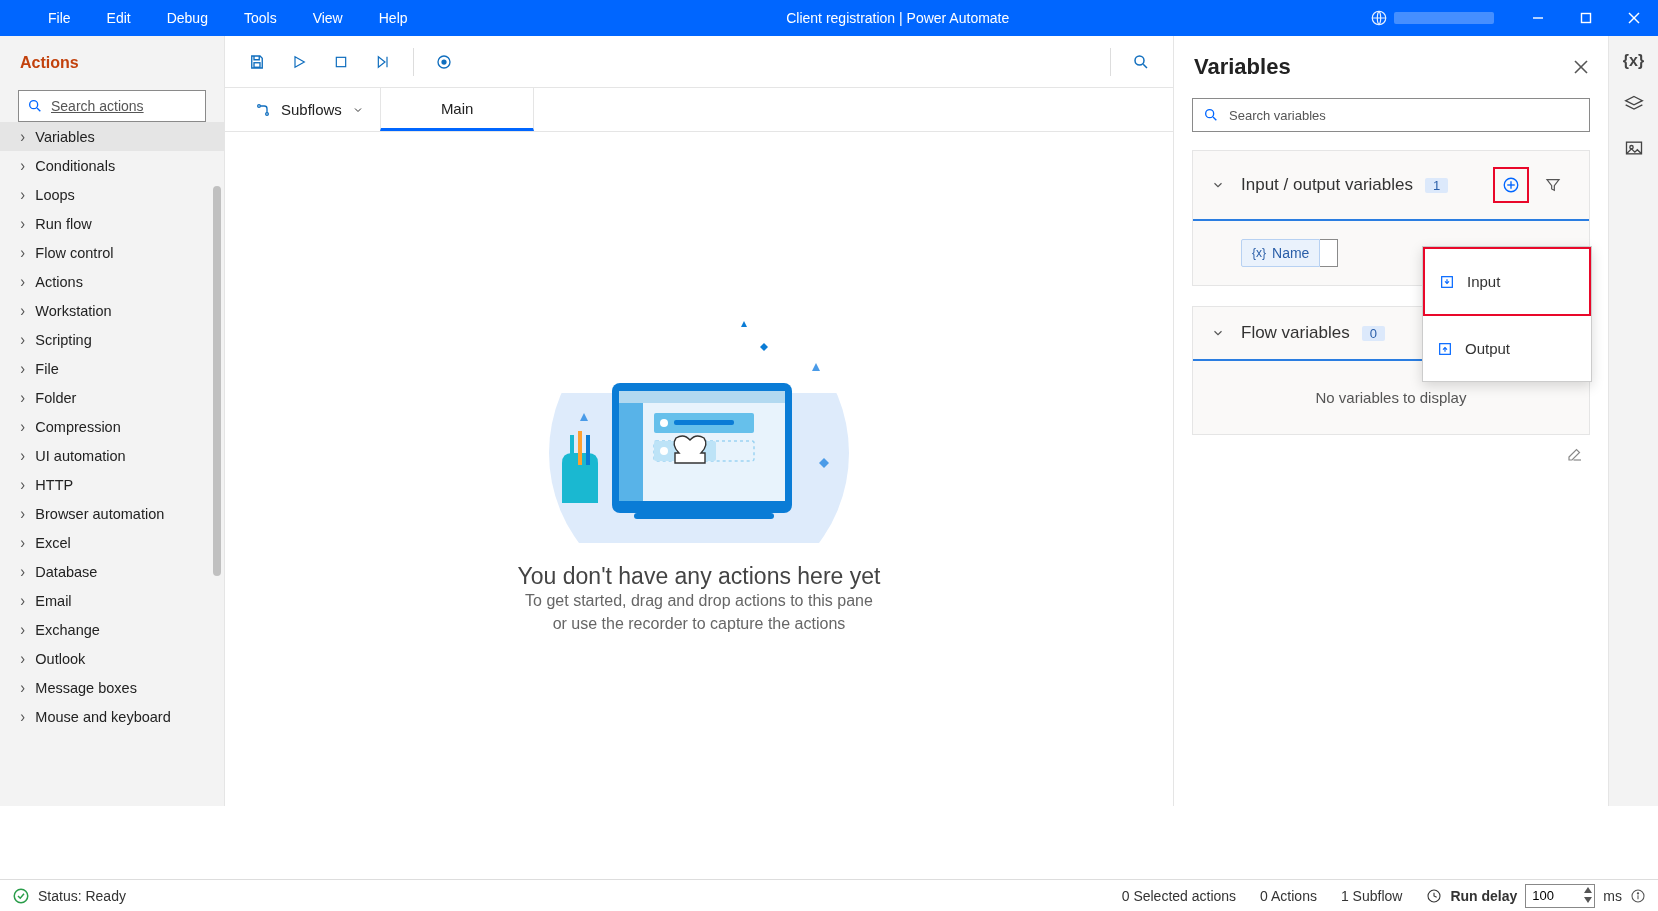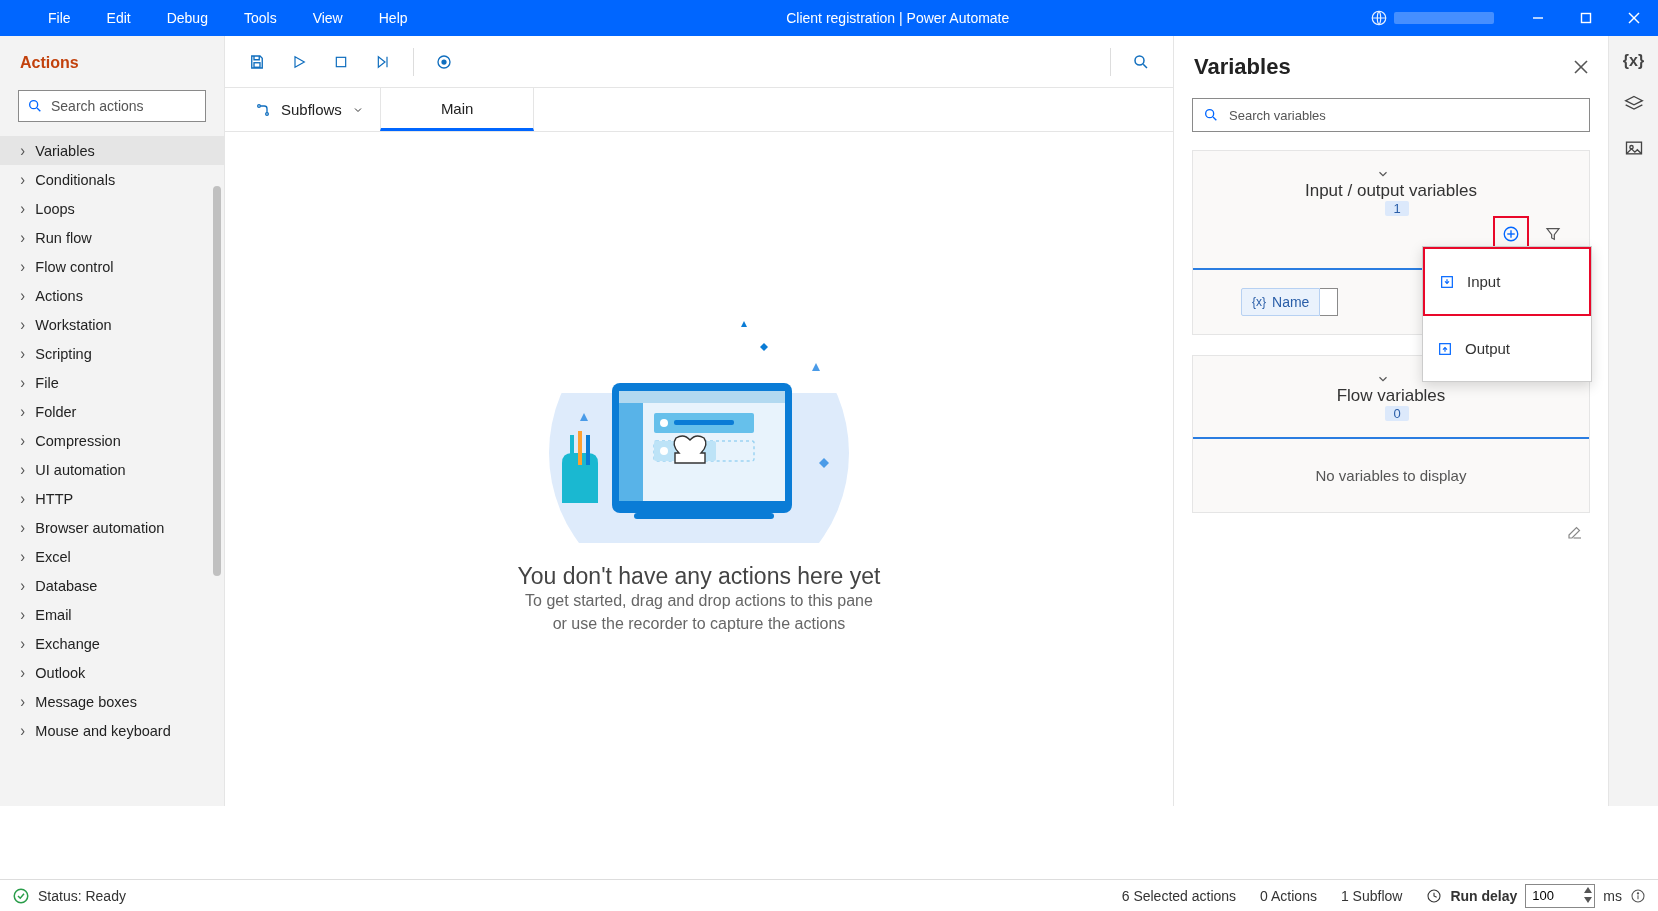--- a/index.html
+++ b/index.html
@@ -10,21 +10,21 @@
 .titlebar .menu span { padding: 8px 18px; cursor: pointer; }
 .titlebar .title { flex: 1; text-align: center; }
 .titlebar .wincontrols { display: flex; align-items: center; }
 .titlebar .wincontrols .acct { margin-right: 20px; display:flex; align-items:center; gap:6px; font-size:13px; opacity:0.9;}
 .titlebar .wincontrols .btn { width: 48px; height: 36px; display: flex; align-items: center; justify-content: center; cursor: pointer; }
 
 .body { display: flex; height: 770px; }
 
 .actions-panel { width: 225px; background: #f3f3f3; border-right: 1px solid #e5e5e5; display: flex; flex-direction: column; position: relative;}
 .actions-panel h1 { font-size: 16px; font-weight: 600; padding: 18px 20px 18px; color: #c2410c; }
-.actions-panel .search { margin: 0 18px 14px; height: 32px; border: 1px solid #8a8a8a; background:#fff; display:flex; align-items:center; padding:0 8px; gap:8px; color:#555; font-size:14px;}
+.actions-panel .search { margin: 0 18px 0; height: 32px; border: 1px solid #8a8a8a; background:#fff; display:flex; align-items:center; padding:0 8px; gap:8px; color:#555; font-size:14px;text-decoration:underline;}
 .actions-panel .tree { flex:1; overflow:auto; }
 .actions-panel .tree .item { display:flex; align-items:center; gap:10px; padding: 5.5px 6px 5.5px 20px; font-size:14.5px; color:#222; cursor:pointer;}
 .actions-panel .tree .item.sel { background:#e5e5e5; }
 .actions-panel .scrollthumb { position:absolute; right:3px; top:150px; width:8px; height:390px; background:#c0c0c0; border-radius:4px;}
 
 .center { flex:1; display:flex; flex-direction:column; border-right:1px solid #e5e5e5;}
 .toolbar { height:52px; display:flex; align-items:center; padding:0 14px; gap:6px; border-bottom:1px solid #e5e5e5;}
 .toolbar .tbtn { width:36px; height:36px; display:flex; align-items:center; justify-content:center; color:#106ebe; cursor:pointer;}
 .toolbar .sep { width:1px; height:28px; background:#ddd; margin:0 6px;}
 .toolbar .spacer { flex:1; }
@@ -36,21 +36,21 @@
 .canvas { flex:1; display:flex; flex-direction:column; align-items:center; justify-content:center; color:#555;}
 .canvas .illus { margin-bottom:20px; }
 .canvas h2 { font-size:23px; font-weight:400; color:#444; }
 .canvas p { font-size:16px; color:#666; text-align:center; line-height:1.4;}
 
 .vars-panel { width:434px; display:flex; flex-direction:column; padding-bottom:10px;}
 .vars-panel .hdr { display:flex; align-items:center; padding:18px 20px; font-size:22px; font-weight:600; color:#222;}
 .vars-panel .hdr .close { margin-left:auto; cursor:pointer; color:#555;}
 .vars-panel .search { margin:0 18px 18px; height:34px; border:1px solid #8a8a8a; display:flex; align-items:center; padding:0 10px; gap:10px; color:#555; font-size:13px;}
 .vars-panel .section { margin:0 18px; border:1px solid #e5e5e5; background:#faf9f8;}
-.vars-panel .sechdr { display:flex; align-items:center; padding:16px 18px; font-size:17px; color:#333; border-bottom:2px solid #2a7de1; background:#faf9f8;flex-direction:column;}
+.vars-panel .sechdr { display:flex; align-items:center; padding:16px 18px; font-size:17px; color:#333; border-bottom:2px solid #2a7de1; background:#faf9f8;}
 .vars-panel .sechdr .badge { margin-left:12px; background:#dce9fb; color:#2a5ea8; padding:0 8px; font-size:13px; border-radius:2px;}
 .vars-panel .sechdr .right { margin-left:auto; display:flex; gap:6px;}
 .vars-panel .sechdr .iconbtn { width:36px; height:36px; display:flex; align-items:center; justify-content:center; cursor:pointer; color:#0066ff;}
 .vars-panel .sechdr .iconbtn.hi { border:2px solid #e9082a; }
 .vars-panel .secbody { padding:18px; min-height:60px; display:flex; align-items:center;}
 .vars-panel .varchip { border:1px solid #b7d1f2; background:#eaf2fc; color:#2a5ea8; padding:4px 10px; font-size:14px; display:flex; align-items:center; gap:6px; border-radius:2px 0 0 2px;}
 .vars-panel .varchip + .chipend { border:1px solid #8a8a8a; border-left:none; height:28px; width:18px; background:#fff;}
 .vars-panel .empty { text-align:center; color:#555; font-size:15px; padding:28px;}
 .vars-panel .erase { align-self:flex-end; margin:10px 24px 0 auto; color:#888; cursor:pointer;}
 .vars-panel .section + .section { margin-top:20px; }
@@ -416,21 +416,21 @@
 
 <div class="statusbar">
   <div class="left">
     <svg width="18" height="18" viewBox="0 0 24 24" fill="none" stroke="#2a9d4a" stroke-width="2">
         <circle cx="12" cy="12" r="9"></circle>
         <polyline points="8 12 11 15 16 9"></polyline>
       </svg>
     <span>Status: Ready</span>
   </div>
   <div class="mid">
-    <span>6 Selected actions</span>
+    <span>0 Selected actions</span>
     <span>0 Actions</span>
     <span>1 Subflow</span>
     <span style="display:flex;align-items:center;gap:8px;">
       <svg width="16" height="16" viewBox="0 0 24 24" fill="none" stroke="#333" stroke-width="1.6">
           <circle cx="12" cy="12" r="9"></circle>
           <polyline points="12 7 12 12 16 14"></polyline>
         </svg>
       <b>Run delay</b>
       <span style="position:relative;display:inline-block;">
         <input type="text" style="padding-right: 16px;" value="100">

